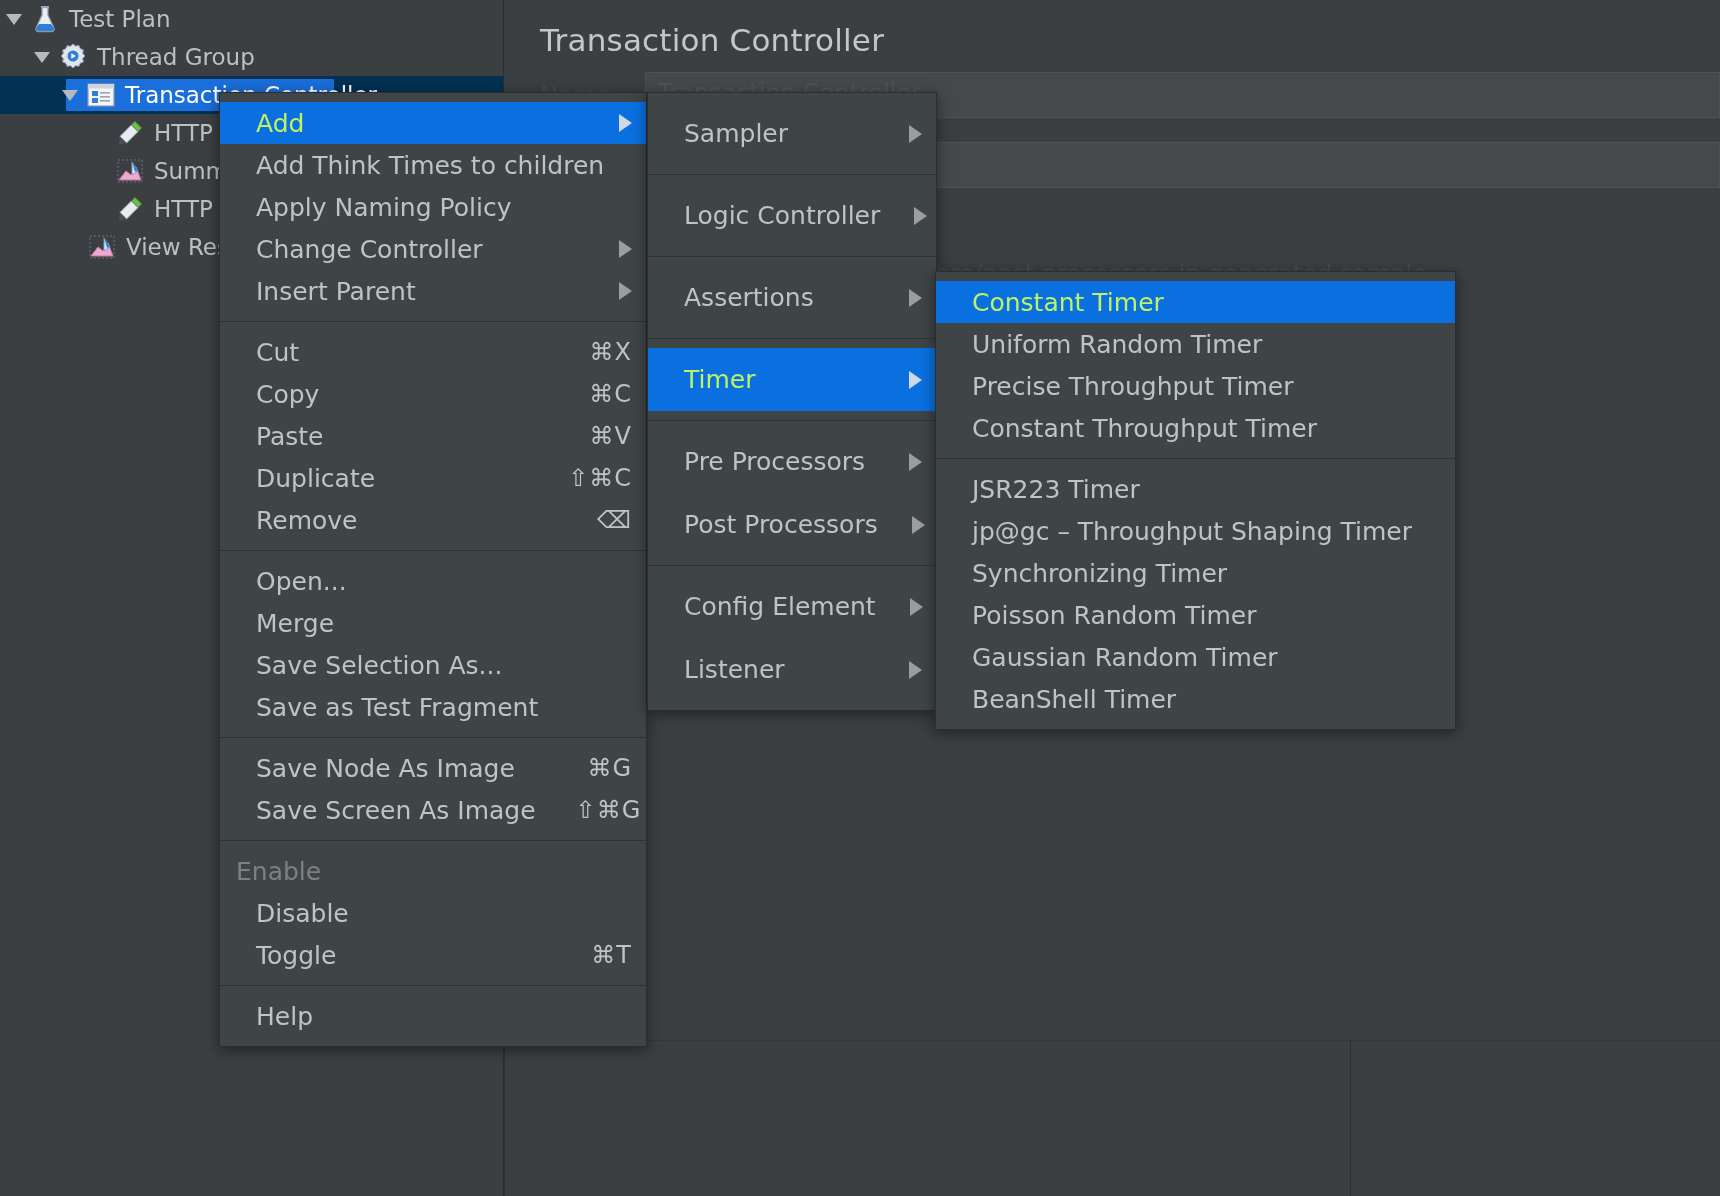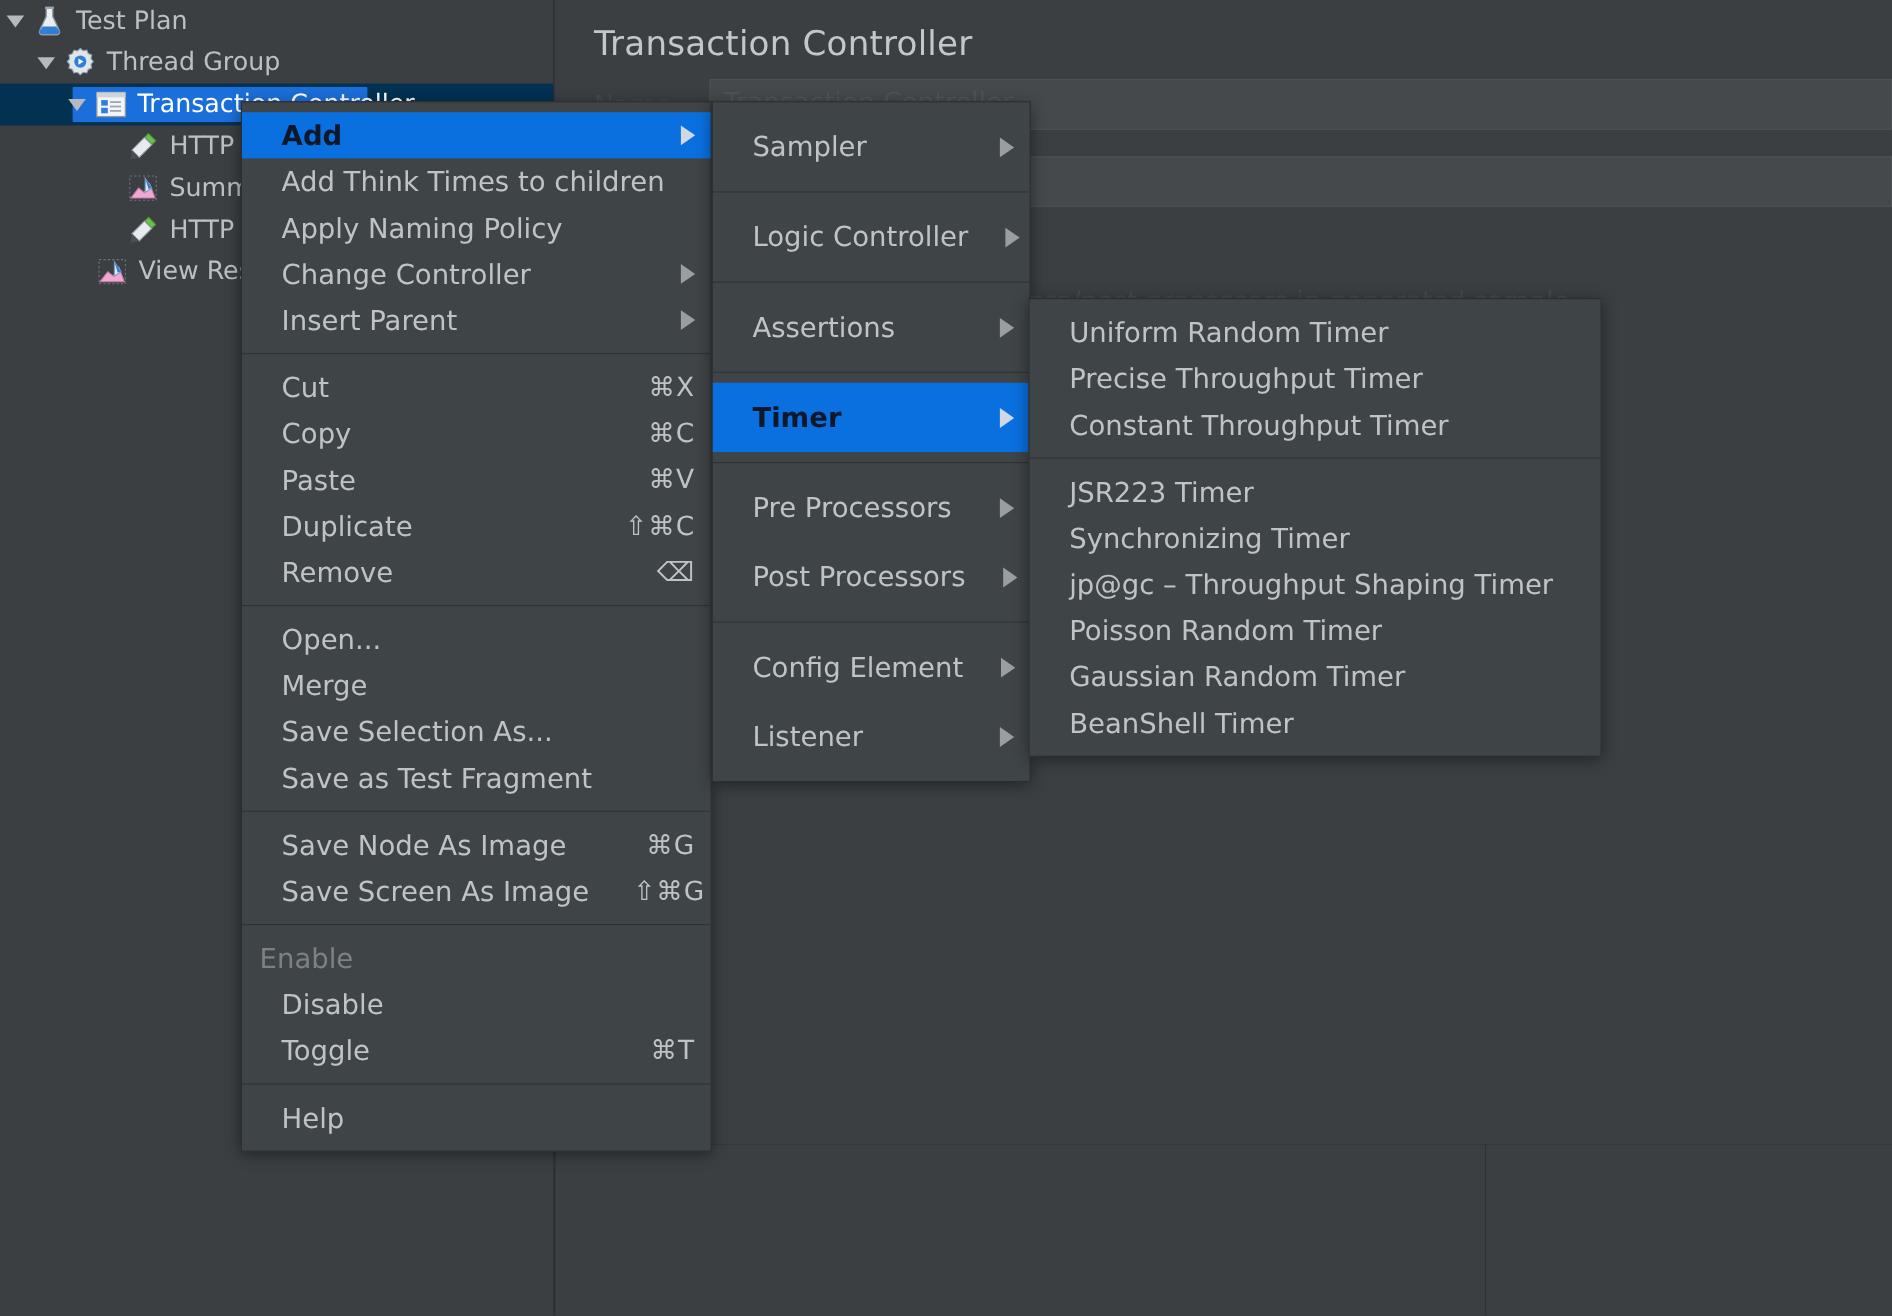--- a/index.html
+++ b/index.html
@@ -138,22 +138,21 @@
     height: 42px;
     padding: 0 14px 0 36px;
     font-size: 25px;
     color: #bfc3c6;
     white-space: nowrap;
     position: relative;
   }
   .mi.tall { height: 63px; align-items: center; }
   .mi.sel {
     background: #0a70e0;
-    color: #0f172a;
-    font-weight: bold;
+    color: #bef264;
   }
   .mi.disabled { color: #7d8184; padding-left: 16px; }
   .mi .mi-label { flex: 1 1 auto; }
   .mi .mi-accel {
     flex: 0 0 auto;
     margin-left: 40px;
     font-size: 24px;
     color: #bfc3c6;
     letter-spacing: 1px;
   }
@@ -403,38 +402,41 @@
           <span class="mi-label">Listener</span>
           <span class="arrow"></span>
         </div>
       </div>
     <div class="menu-pad-bot"></div>
   </div>
 
   <div class="menu" id="menu-timer">
     <div class="menu-pad-top"></div>
     <div id="timer-menu-body">
+        <div class="mi sel">
+          <span class="mi-label">Constant Timer</span>
+        </div>
         <div class="mi">
           <span class="mi-label">Uniform Random Timer</span>
         </div>
         <div class="mi">
           <span class="mi-label">Precise Throughput Timer</span>
         </div>
         <div class="mi">
           <span class="mi-label">Constant Throughput Timer</span>
         </div>
         <div class="msep"></div>
         <div class="mi">
           <span class="mi-label">JSR223 Timer</span>
         </div>
         <div class="mi">
+          <span class="mi-label">jp@gc – Throughput Shaping Timer</span>
+        </div>
+        <div class="mi">
           <span class="mi-label">Synchronizing Timer</span>
-        </div>
-        <div class="mi">
-          <span class="mi-label">jp@gc – Throughput Shaping Timer</span>
         </div>
         <div class="mi">
           <span class="mi-label">Poisson Random Timer</span>
         </div>
         <div class="mi">
           <span class="mi-label">Gaussian Random Timer</span>
         </div>
         <div class="mi">
           <span class="mi-label">BeanShell Timer</span>
         </div>

